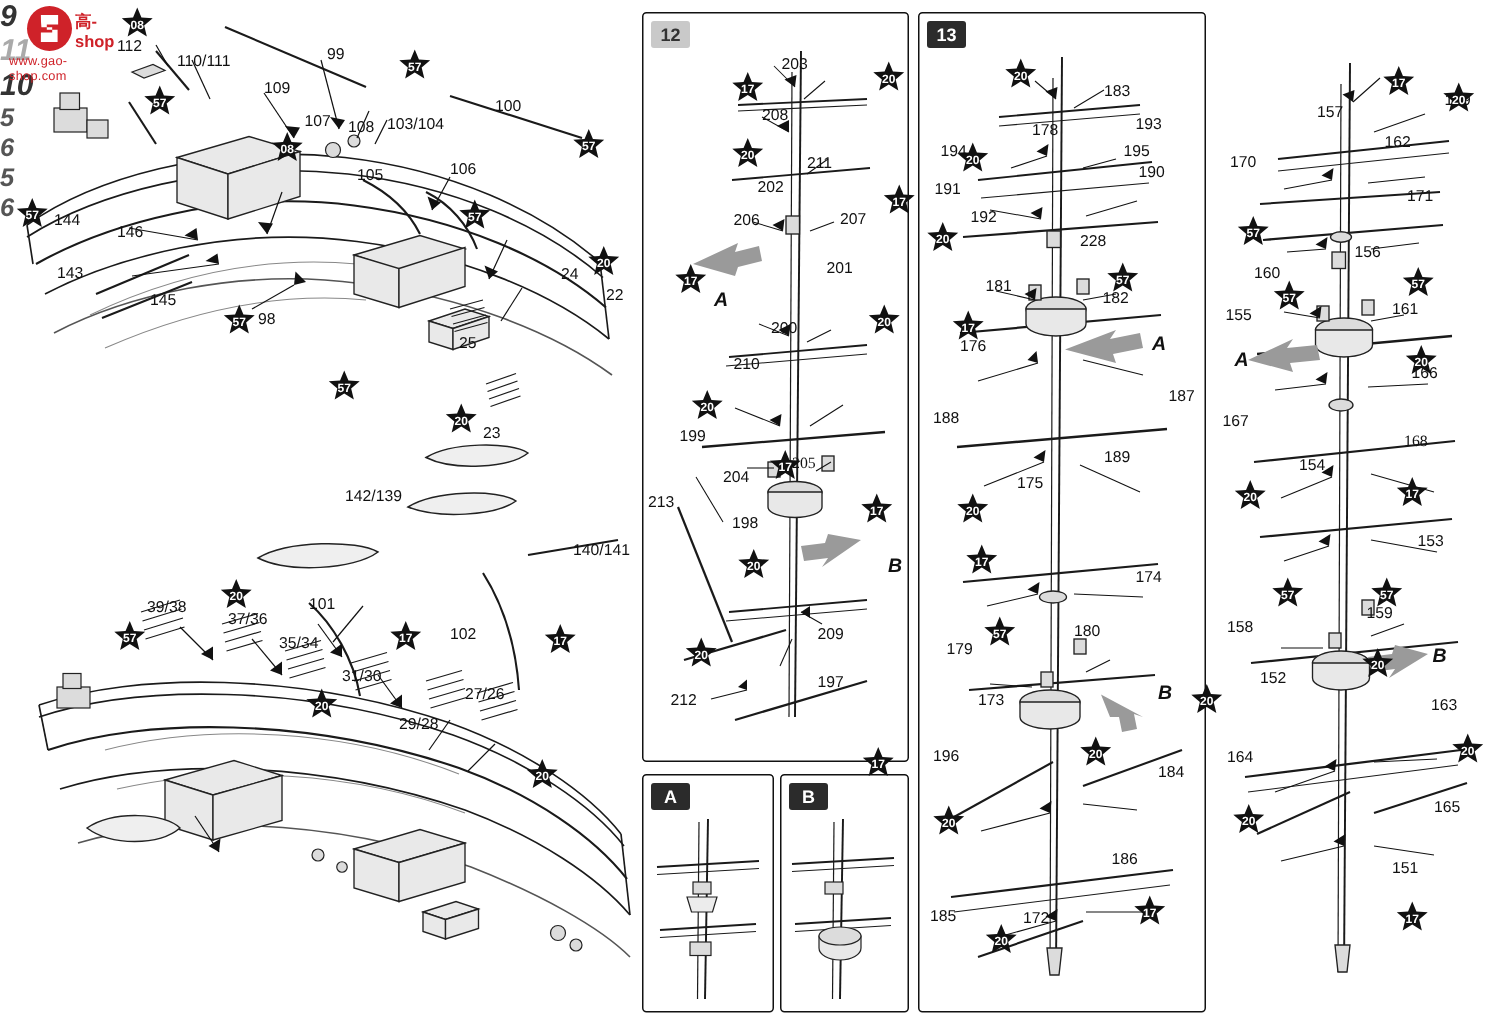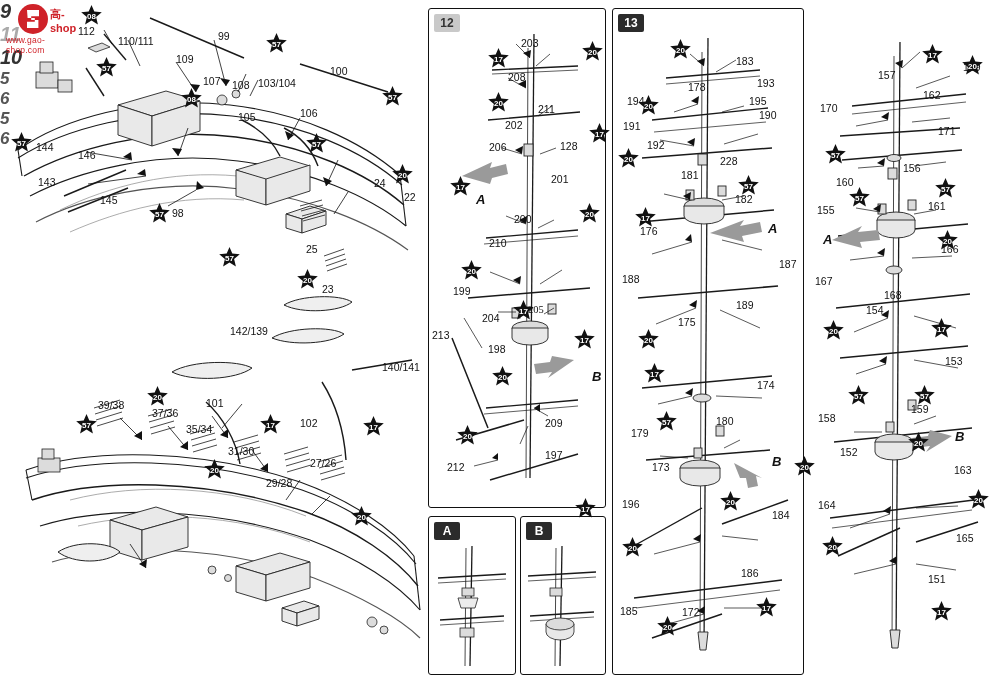--- a/index.html
+++ b/index.html
@@ -219,21 +219,21 @@
   <div class="lbl" style="left:218px;top:31px;">99</div>
   <div class="lbl" style="left:330px;top:66px;">100</div>
   <div class="lbl" style="left:36px;top:142px;">144</div>
   <div class="lbl" style="left:78px;top:150px;">146</div>
   <div class="lbl" style="left:38px;top:177px;">143</div>
   <div class="lbl" style="left:100px;top:195px;">145</div>
   <div class="lbl" style="left:172px;top:208px;">98</div>
   <div class="lbl" style="left:374px;top:178px;">24</div>
   <div class="lbl" style="left:404px;top:192px;">22</div>
   <div class="lbl" style="left:322px;top:284px;">23</div>
-  <div class="lbl" style="left:306px;top:244px;">25</div>
+  <div class="lbl" style="left:306px;top:224px;">25</div>
   <div class="lbl" style="left:230px;top:326px;">142/139</div>
   <div class="lbl" style="left:382px;top:362px;">140/141</div>
   <div class="lbl" style="left:206px;top:398px;">101</div>
   <div class="lbl" style="left:300px;top:418px;">102</div>
   <div class="lbl" style="left:98px;top:400px;">39/38</div>
   <div class="lbl" style="left:152px;top:408px;">37/36</div>
   <div class="lbl" style="left:186px;top:424px;">35/34</div>
   <div class="lbl" style="left:228px;top:446px;">31/30</div>
   <div class="lbl" style="left:266px;top:478px;">29/28</div>
   <div class="lbl" style="left:310px;top:458px;">27/26</div>
@@ -300,21 +300,21 @@
     <g fill="#9a9a9a">
       <path d="M34,168 L64,154 L62,160 L78,156 L80,166 L64,170 L62,176 z"></path>
       <path d="M146,352 L120,370 L124,364 L108,366 L106,356 L122,354 L124,348 z"></path>
     </g>
   </svg>
   <div class="lbl" style="left:521px;top:38px;">203</div>
   <div class="lbl" style="left:508px;top:72px;text-align:center;">208</div>
   <div class="lbl" style="left:538px;top:104px;">211</div>
   <div class="lbl" style="left:505px;top:120px;">202</div>
   <div class="lbl" style="left:489px;top:142px;">206</div>
-  <div class="lbl" style="left:560px;top:141px;">128</div>
+  <div class="lbl" style="left:560px;top:141px;">207</div>
   <div class="lbl" style="left:551px;top:174px;">201</div>
   <div class="lbl" style="left:514px;top:214px;">200</div>
   <div class="lbl" style="left:489px;top:238px;">210</div>
   <div class="lbl" style="left:453px;top:286px;">199</div>
   <div class="lbl" style="left:432px;top:330px;">213</div>
   <div class="lbl" style="left:482px;top:313px;">204</div>
   <div class="lbl" style="left:488px;top:344px;">198</div>
   <div class="lbl" style="left:528px;top:305px;font-family:Liberation Serif, serif;">205</div>
   <div class="lbl" style="left:545px;top:418px;">209</div>
   <div class="lbl" style="left:545px;top:450px;">197</div>
@@ -394,21 +394,21 @@
   </svg>
   <div class="lbl" style="left:736px;top:56px;">183</div>
   <div class="lbl" style="left:688px;top:82px;">178</div>
   <div class="lbl" style="left:757px;top:78px;">193</div>
   <div class="lbl" style="left:627px;top:96px;">194</div>
   <div class="lbl" style="left:749px;top:96px;">195</div>
   <div class="lbl" style="left:623px;top:121px;">191</div>
   <div class="lbl" style="left:759px;top:110px;">190</div>
   <div class="lbl" style="left:647px;top:140px;">192</div>
   <div class="lbl" style="left:720px;top:156px;">228</div>
-  <div class="lbl" style="left:657px;top:170px;margin-left:24px;">181</div>
+  <div class="lbl" style="left:657px;top:186px;">181</div>
   <div class="lbl" style="left:735px;top:194px;">182</div>
   <div class="lbl" style="left:640px;top:226px;">176</div>
   <div class="lbl" style="left:622px;top:274px;">188</div>
   <div class="lbl" style="left:779px;top:259px;">187</div>
   <div class="lbl" style="left:736px;top:300px;">189</div>
   <div class="lbl" style="left:678px;top:317px;">175</div>
   <div class="lbl" style="left:757px;top:380px;">174</div>
   <div class="lbl" style="left:716px;top:416px;">180</div>
   <div class="lbl" style="left:631px;top:428px;">179</div>
   <div class="lbl" style="left:652px;top:462px;">173</div>
@@ -493,21 +493,21 @@
   <div class="lbl" style="left:923px;top:90px;">162</div>
   <div class="lbl" style="left:963px;top:62px;">169</div>
   <div class="lbl" style="left:820px;top:103px;">170</div>
   <div class="lbl" style="left:938px;top:126px;">171</div>
   <div class="lbl" style="left:903px;top:163px;">156</div>
   <div class="lbl" style="left:836px;top:177px;">160</div>
   <div class="lbl" style="left:928px;top:201px;">161</div>
   <div class="lbl" style="left:817px;top:205px;">155</div>
   <div class="lbl" style="left:941px;top:244px;">166</div>
   <div class="lbl" style="left:815px;top:276px;">167</div>
-  <div class="lbl" style="left:884px;top:290px;">168</div>
+  <div class="lbl" style="left:936px;top:290px;font-family:Liberation Serif, serif;">168</div>
   <div class="lbl" style="left:866px;top:305px;">154</div>
   <div class="lbl" style="left:945px;top:356px;">153</div>
   <div class="lbl" style="left:818px;top:413px;">158</div>
   <div class="lbl" style="left:911px;top:404px;">159</div>
   <div class="lbl" style="left:840px;top:447px;">152</div>
   <div class="lbl" style="left:954px;top:465px;">163</div>
   <div class="lbl" style="left:818px;top:500px;">164</div>
   <div class="lbl" style="left:956px;top:533px;">165</div>
   <div class="lbl" style="left:888px;top:574px;margin-left:40px;">151</div>
   <div class="lbl" style="left:823px;top:233px;font-style:italic;font-weight:bold;font-size:13px;">A</div>

